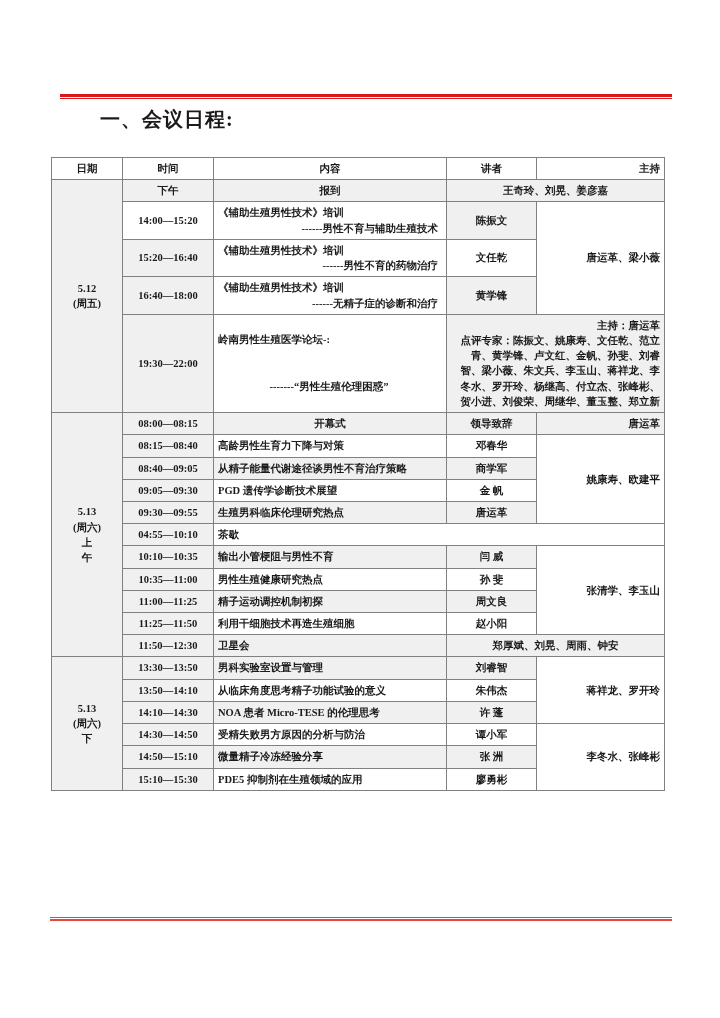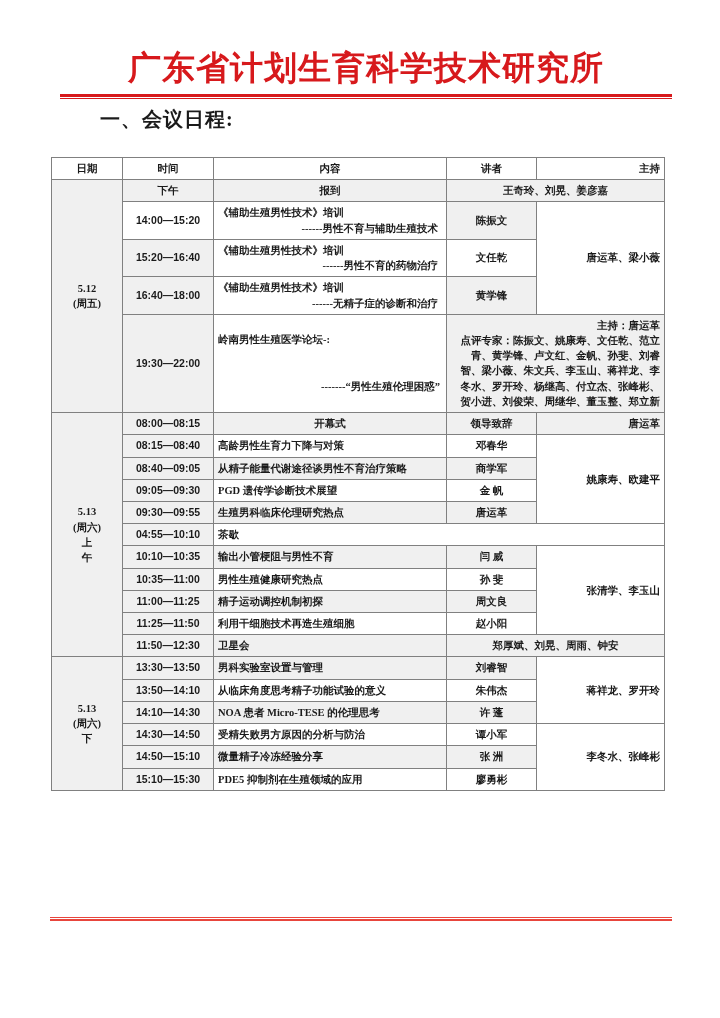--- a/index.html
+++ b/index.html
@@ -57,46 +57,45 @@
     font-size:10.5px;
     padding:3px 4px;
     vertical-align:middle;
     line-height:1.45;
     font-weight:bold;
     color:#1a1a1a;
     background:#ffffff;
   }
   .shade { background:#f0f0f0 !important; }
   .c-date   { width:62px; text-align:center; }
-  .c-time   { width:82px; text-align:center; font-family:Liberation Sans, sans-serif; font-size:10px; }
+  .c-time   { width:82px; text-align:center; font-family:Liberation Serif, serif; font-size:10px; }
   .c-topic  { width:224px; }
   .c-speak  { width:81px; text-align:center; }
   .c-host   { width:119px; text-align:right; }
   thead th { text-align:center; background:#f0f0f0; font-size:11px; }
 
   .topic-center { text-align:center; }
   .topic-two { }
   .topic-two .ln1 { display:block; text-align:left; }
   .topic-two .ln2 { display:block; text-align:right; padding-right:4px; }
 
   .forum .fl1 { display:block; text-align:left; }
-  .forum .fl2 { display:block; text-align:right; padding-right:2px; margin-top:32px; }
+  .forum .fl2 { display:block; text-align:center; padding-right:2px; margin-top:32px; }
 
   .panel { text-align:right; line-height:1.62; font-size:10.5px; }
   .panel .lbl { font-weight:bold; }
 
   .date-cell { text-align:center; line-height:2.6; }
   .date-cell span { display:block; }
 </style>
 </head>
 <body>
 
 <div class="page">
 
-  <div class="doc-title">广东省计划生育科学技术研究所</div>
   <div class="rule-top"></div>
   <div class="section-heading">一、会议日程:</div>
 
   <div class="agenda-wrap">
     <table class="agenda">
       <thead>
         <tr>
           <th class="c-date">日期</th>
           <th class="c-time">时间</th>
           <th class="c-topic">内容</th>

